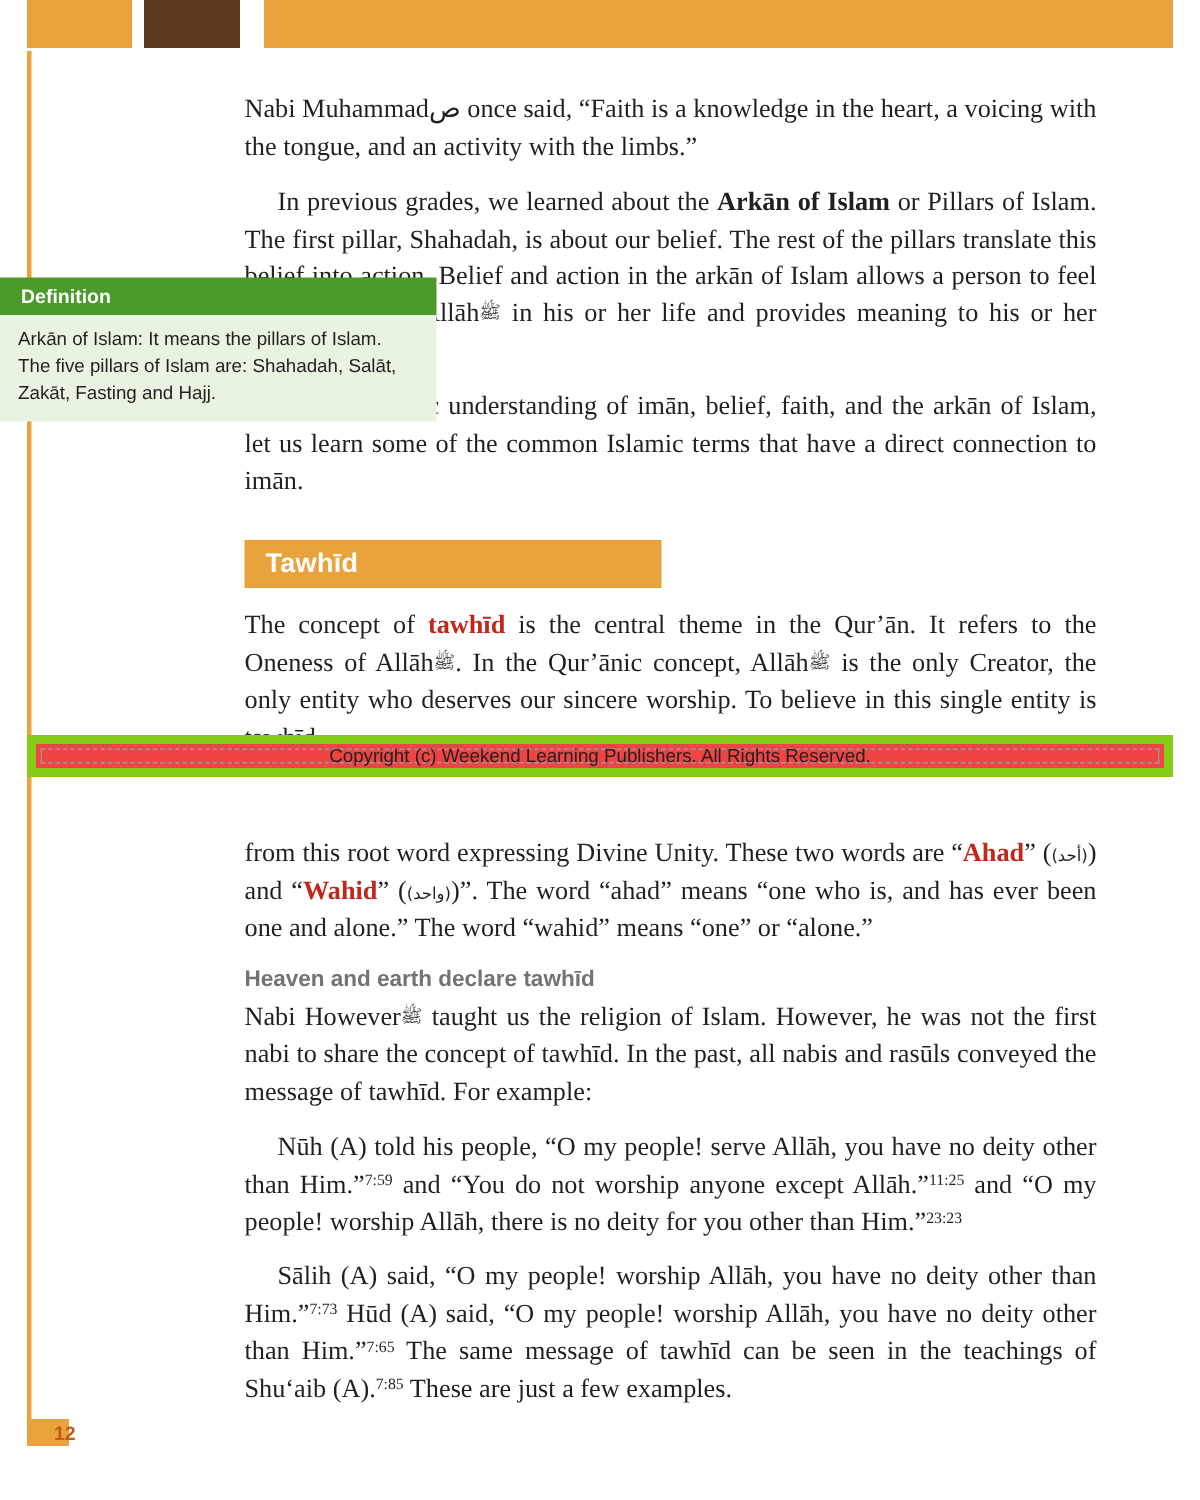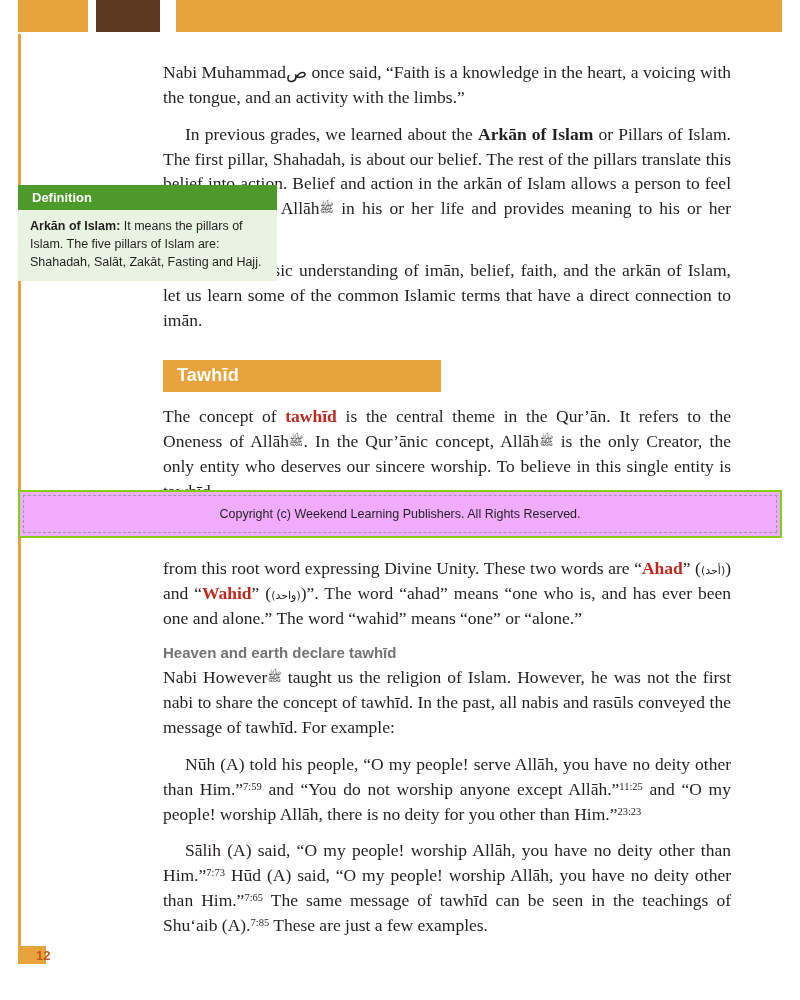--- a/index.html
+++ b/index.html
@@ -29,35 +29,35 @@
   .content{position:absolute;left:163px;top:60px;width:568px;}
   p{margin:0 0 0 0;font-size:17.5px;line-height:1.42;text-align:justify;}
   p.indent{text-indent:22px;}
   .spacer{height:12px;}
 
   .bold{font-weight:bold;}
   .swt{font-size:12px;vertical-align:2px;letter-spacing:-0.5px;}
   sup{font-size:10.5px;vertical-align:5px;}
 
   
-  .defbox{position:absolute;left:18px;top:185px;width:259px;}
+  .defbox{position:absolute;left:0;top:185px;width:291px;}
   .defbox .hdr{background:#4c9a2a;color:#ffffff;font-family:"Liberation Sans",sans-serif;
     font-weight:bold;font-size:13px;padding:5px 0 5px 14px;}
   .defbox .body{background:#e9f3e2;padding:7px 12px 10px 12px;
     font-family:"Liberation Sans",sans-serif;font-size:12.5px;line-height:1.44;color:#231f20;}
-  .defbox .body b{font-weight:bold;}
+  .defbox .body b{font-weight:normal;}
 
   
   .section-band{position:absolute;left:163px;top:360px;width:278px;height:32px;background:#e8a33d;}
   .section-band span{display:block;font-family:"Liberation Sans",sans-serif;font-weight:bold;
     font-size:18px;color:#ffffff;padding:5px 0 0 14px;letter-spacing:.2px;}
 
   
-  .copybar{position:absolute;left:18px;top:490px;width:764px;height:48px;
-    border:2px solid #84cc16;background:#f0abfc;box-sizing:border-box;}
+  .copybar{position:absolute;left:18px;top:490px;width:764px;height:28px;
+    border:6px solid #84cc16;background:#ef4444;box-sizing:border-box;}
   .copybar .inner{position:absolute;left:3px;top:3px;right:3px;bottom:3px;
     border:1px dashed #9a9a9a;box-sizing:border-box;
     display:flex;align-items:center;justify-content:center;}
   .copybar .inner span{font-family:"Liberation Sans",sans-serif;font-size:12.5px;color:#231f20;}
 
   
   .subhead{font-family:"Liberation Sans",sans-serif;font-weight:bold;font-size:15px;
     color:#737373;margin:0 0 4px 0;}
 
   .red{color:#c0281c;font-weight:bold;}

